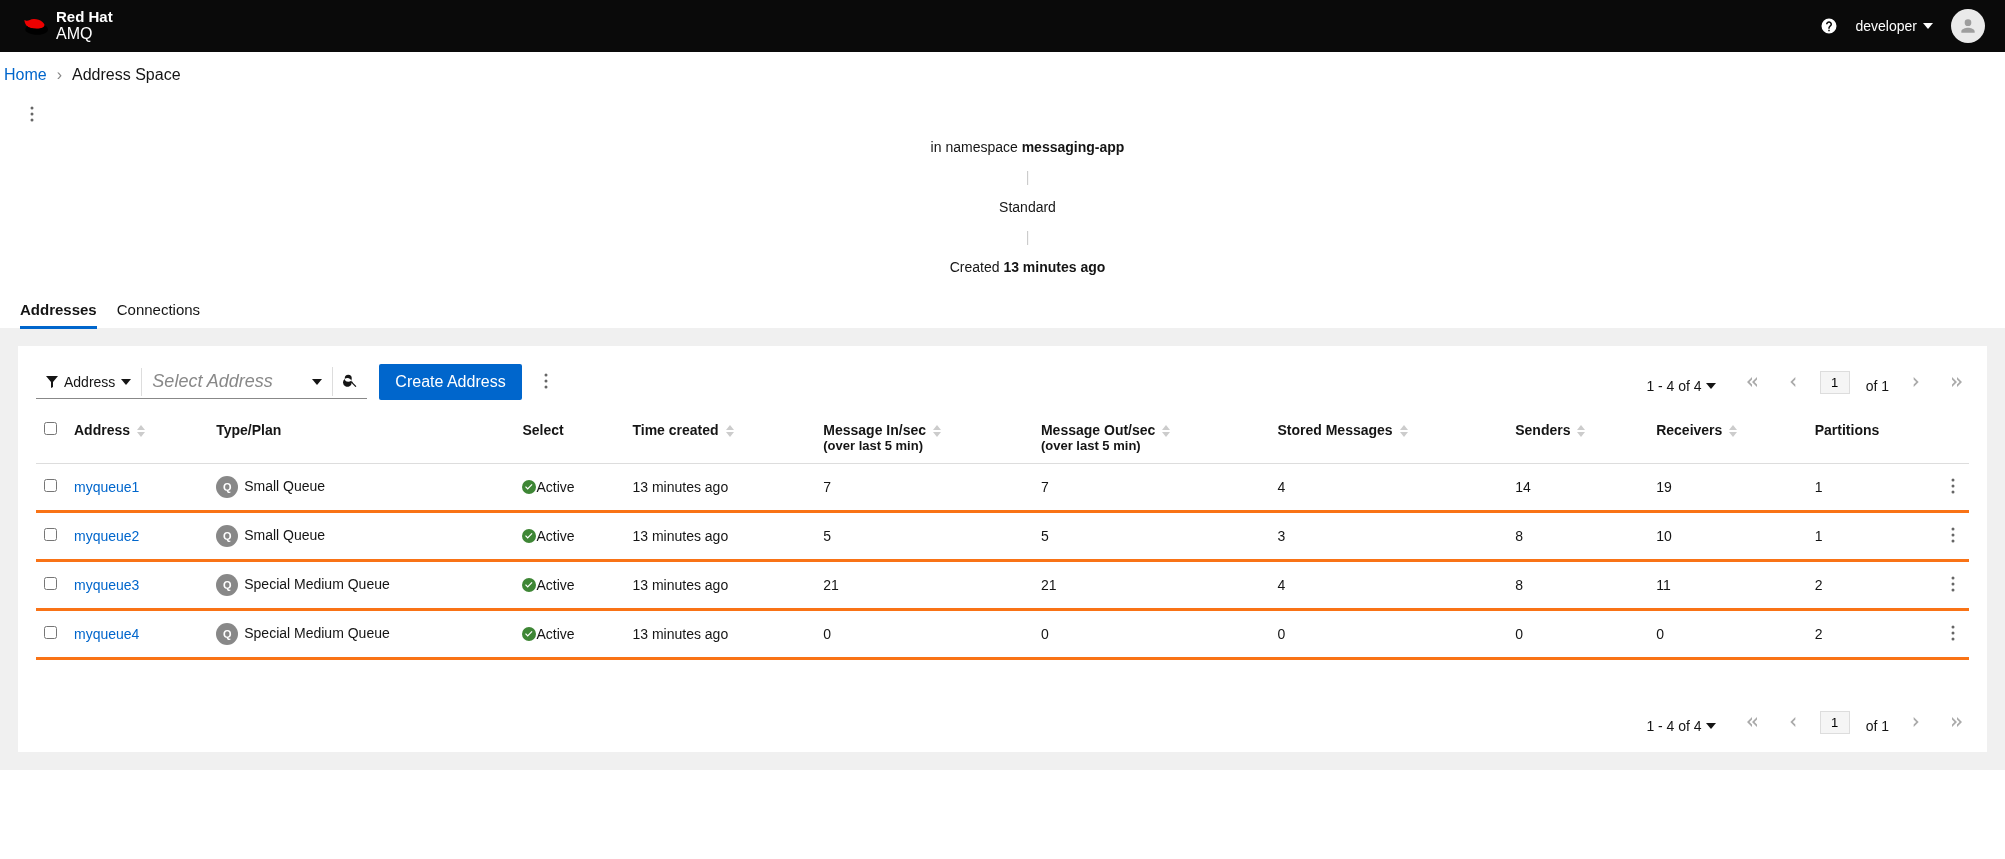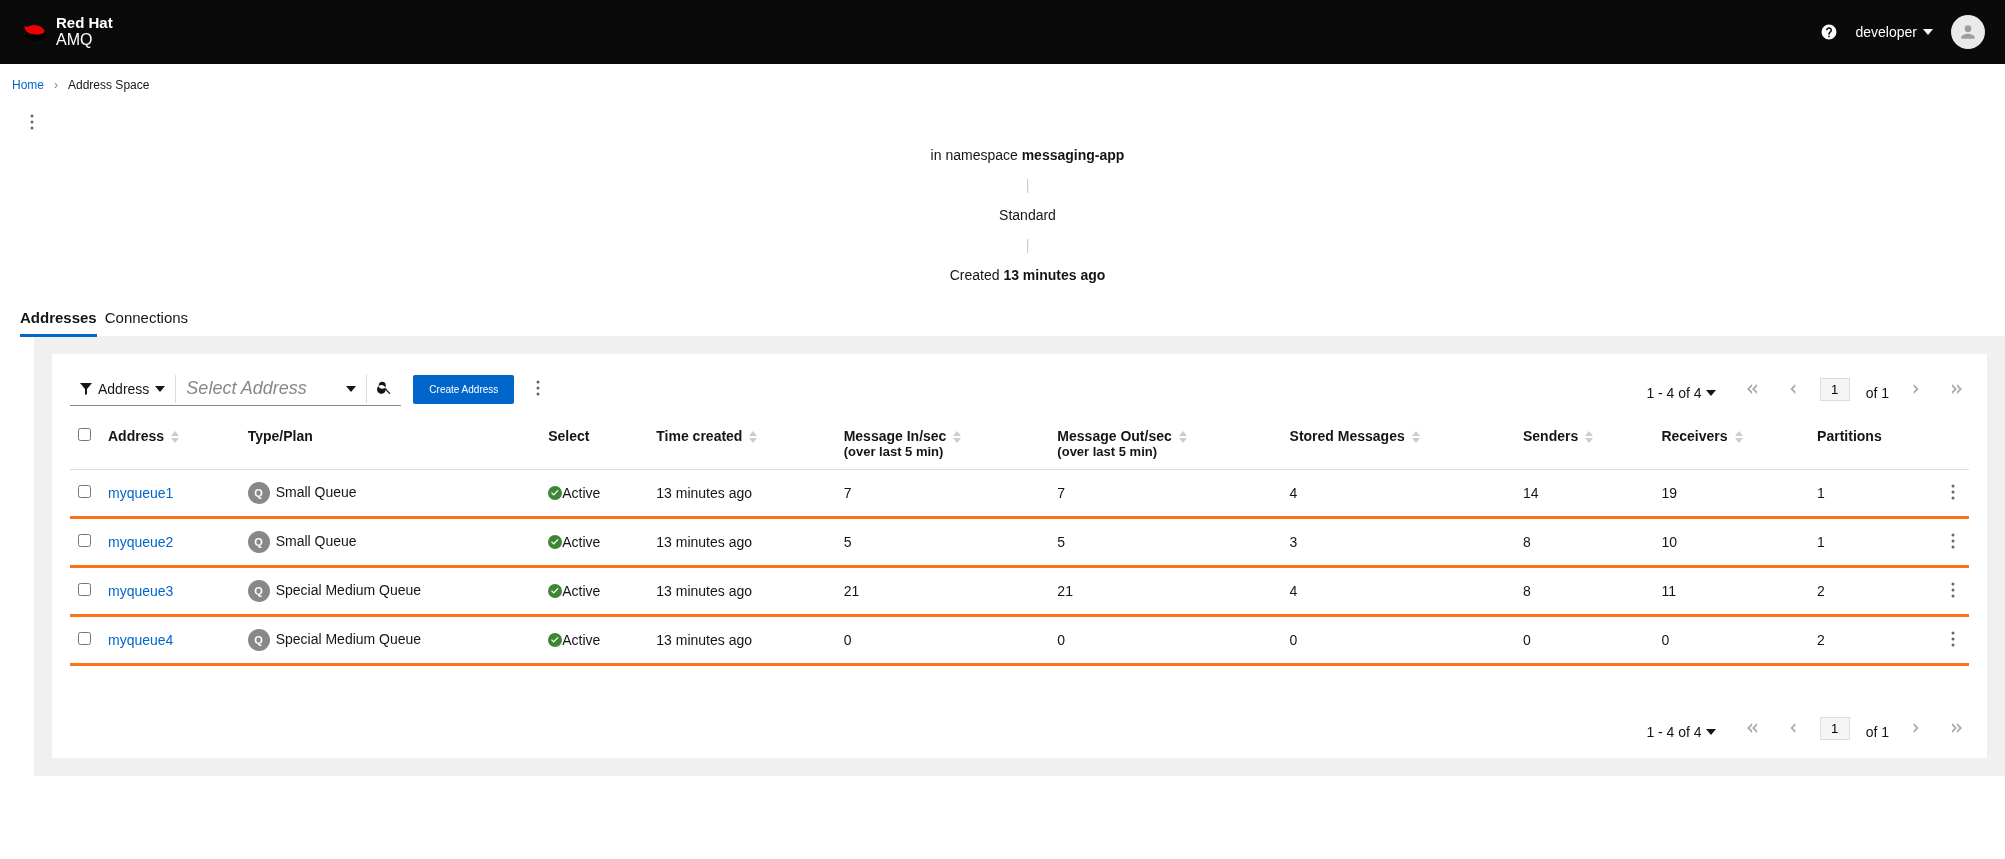--- a/index.html
+++ b/index.html
@@ -1,69 +1,69 @@
 <!DOCTYPE html>
 <html><head>
 <meta charset="utf-8">
 <style>
 * { margin: 0; padding: 0; box-sizing: border-box; font-family: "RedHatText", "Helvetica Neue", Arial, sans-serif; }
 body { background: #fff; color: #151515; font-size: 14px; }
 
 
-.top-header { background: #0a0a0a; height: 64px; display: flex; align-items: center; justify-content: space-between; padding: 0 20px; }
+.top-header { background: #0a0a0a; height: 52px; display: flex; align-items: center; justify-content: space-between; padding: 0 20px; }
 .brand { display: flex; align-items: center; gap: 8px; }
 .hat-icon { width: 28px; height: 22px; }
 .brand-text { color: #fff; line-height: 1.1; }
 .brand-text .main { font-weight: 700; font-size: 15px; }
 .brand-text .sub { font-size: 16px; font-weight: 400; }
 .header-right { display: flex; align-items: center; gap: 18px; color: #fff; }
 .help-icon { width: 18px; height: 18px; fill: #fff; }
 .user-dropdown { display: flex; align-items: center; gap: 6px; cursor: pointer; }
 .caret-down-icon { width: 10px; height: 10px; fill: #fff; }
 .avatar-circle { width: 34px; height: 34px; border-radius: 50%; background: #eaeaea; display: flex; align-items: center; justify-content: center; }
 .avatar-circle svg { width: 20px; height: 20px; fill: #9e9e9e; }
 
 
-.breadcrumb-bar { padding: 14px 12px 10px; font-size: 12px; display: flex; align-items: flex-end; gap: 10px; }
+.breadcrumb-bar { padding: 14px 4px 10px; font-size: 16px; display: flex; align-items: flex-end; gap: 10px; }
 .breadcrumb-bar a { color: #0066cc; text-decoration: none; }
 .breadcrumb-bar .sep { color: #888; }
 .breadcrumb-bar .current { color: #151515; }
 
 
 .title-block { display: flex; align-items: flex-start; padding: 8px 20px 10px; gap: 14px; justify-content: space-between; }
 .title-left { display: flex; align-items: flex-start; gap: 14px; }
 .badge-circle { width: 36px; height: 36px; border-radius: 50%; background: #ec7a08; color: #fff; display: flex; align-items: center; justify-content: center; font-weight: 700; font-size: 14px; }
 .title-text h1 { font-size: 28px; font-weight: 600; margin-bottom: 6px; letter-spacing: -0.5px; }
 .meta-row { margin-left: 50px; display: flex; align-items: center; gap: 14px; color: #151515; font-size: 14px; padding-bottom: 18px; flex-direction: column; }
 .meta-row .divider { color: #ccc; }
 .meta-row strong { font-weight: 700; }
 .kebab-icon { width: 16px; height: 16px; fill: #666; cursor: pointer; }
 
 
-.tabs { display: flex; gap: 8px; padding: 0 20px; border-bottom: 0; }
+.tabs { display: flex; gap: 20px; padding: 0 20px; border-bottom: 0; }
 .tab { padding: 8px 0 10px; font-size: 15px; cursor: pointer; position: relative; }
 .tab.active { font-weight: 700; }
 .tab.active::after { content: ""; position: absolute; left: 0; right: 0; bottom: -1px; height: 3px; background: #0066cc; }
 
 
-.content-bg { background: #f0f0f0; padding: 18px; margin-left: 34px; }
+.content-bg { background: #f0f0f0; padding: 18px; }
 .panel { background: #fff; padding: 18px; }
 
 
 .toolbar { display: flex; align-items: center; justify-content: space-between; margin-bottom: 12px; }
 .toolbar-left { display: flex; align-items: center; gap: 12px; }
 .filter-group { display: flex; align-items: center; border-bottom: 1px solid #888; }
 .filter-drop { display: flex; align-items: center; gap: 6px; padding: 6px 10px; cursor: pointer; border-right: 1px solid #ddd; }
 .filter-drop svg.funnel { width: 12px; height: 12px; fill: #151515; }
 .filter-input { border: none; outline: none; padding: 6px 10px; width: 160px; font-size: 18px; }
 .filter-input::placeholder { color: #888; font-style: italic; }
 .select-caret { padding: 0 10px; cursor: pointer; }
 .search-btn { padding: 6px 10px; border-left: 1px solid #ddd; cursor: pointer; }
 .search-btn svg { width: 14px; height: 14px; fill: #151515; }
-.create-btn { background: #0066cc; color: #fff; border: none; padding: 9px 16px; font-size: 10px; cursor: pointer; border-radius: 2px; }
+.create-btn { background: #0066cc; color: #fff; border: none; padding: 9px 16px; font-size: 16px; cursor: pointer; border-radius: 2px; }
 .toolbar-kebab { cursor: pointer; padding: 4px; }
 
 
 .pagination { display: flex; align-items: flex-end; gap: 16px; font-size: 14px; }
 .pagination .summary { display: flex; align-items: center; gap: 4px; margin-right: 8px; }
 .pag-btn { width: 24px; height: 24px; display: flex; align-items: center; justify-content: center; cursor: pointer; color: #aaa; }
 .pag-btn svg { width: 10px; height: 10px; fill: currentColor; }
 .pag-input { width: 30px; text-align: center; border: 1px solid #ddd; background: #f5f5f5; padding: 3px 2px; font-size: 13px; }
 .pag-of { color: #151515; }
 

